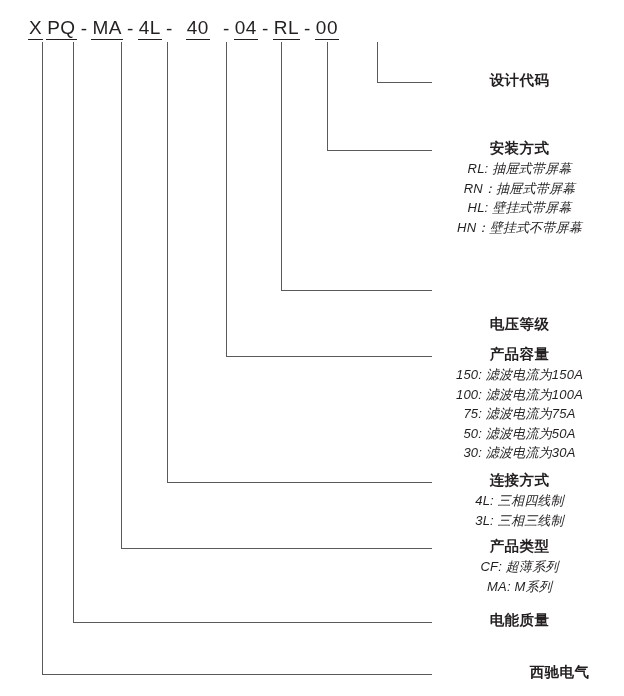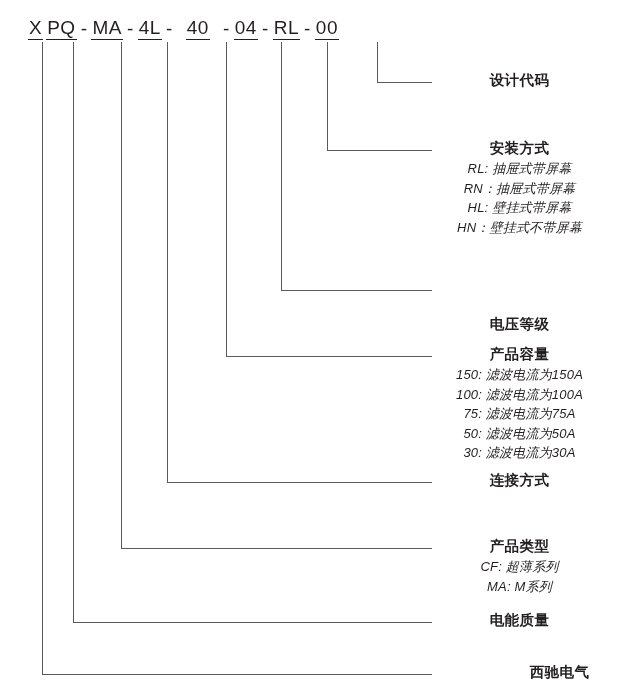--- a/index.html
+++ b/index.html
@@ -152,20 +152,24 @@
       <div class="label-sub">150: 滤波电流为150A</div>
       <div class="label-sub">100: 滤波电流为100A</div>
       <div class="label-sub">75: 滤波电流为75A</div>
       <div class="label-sub">50: 滤波电流为50A</div>
       <div class="label-sub">30: 滤波电流为30A</div>
     </div>
   </div>
 
   <div class="label-block" style="top:471px;">
     <div class="label-title">连接方式</div>
+    <div class="sub-list">
+      <div class="label-sub">4L: 三相四线制</div>
+      <div class="label-sub">3L: 三相三线制</div>
+    </div>
   </div>
 
   <div class="label-block" style="top:537px;">
     <div class="label-title">产品类型</div>
     <div class="sub-list">
       <div class="label-sub">CF: 超薄系列</div>
       <div class="label-sub">MA: M系列</div>
     </div>
   </div>
 

